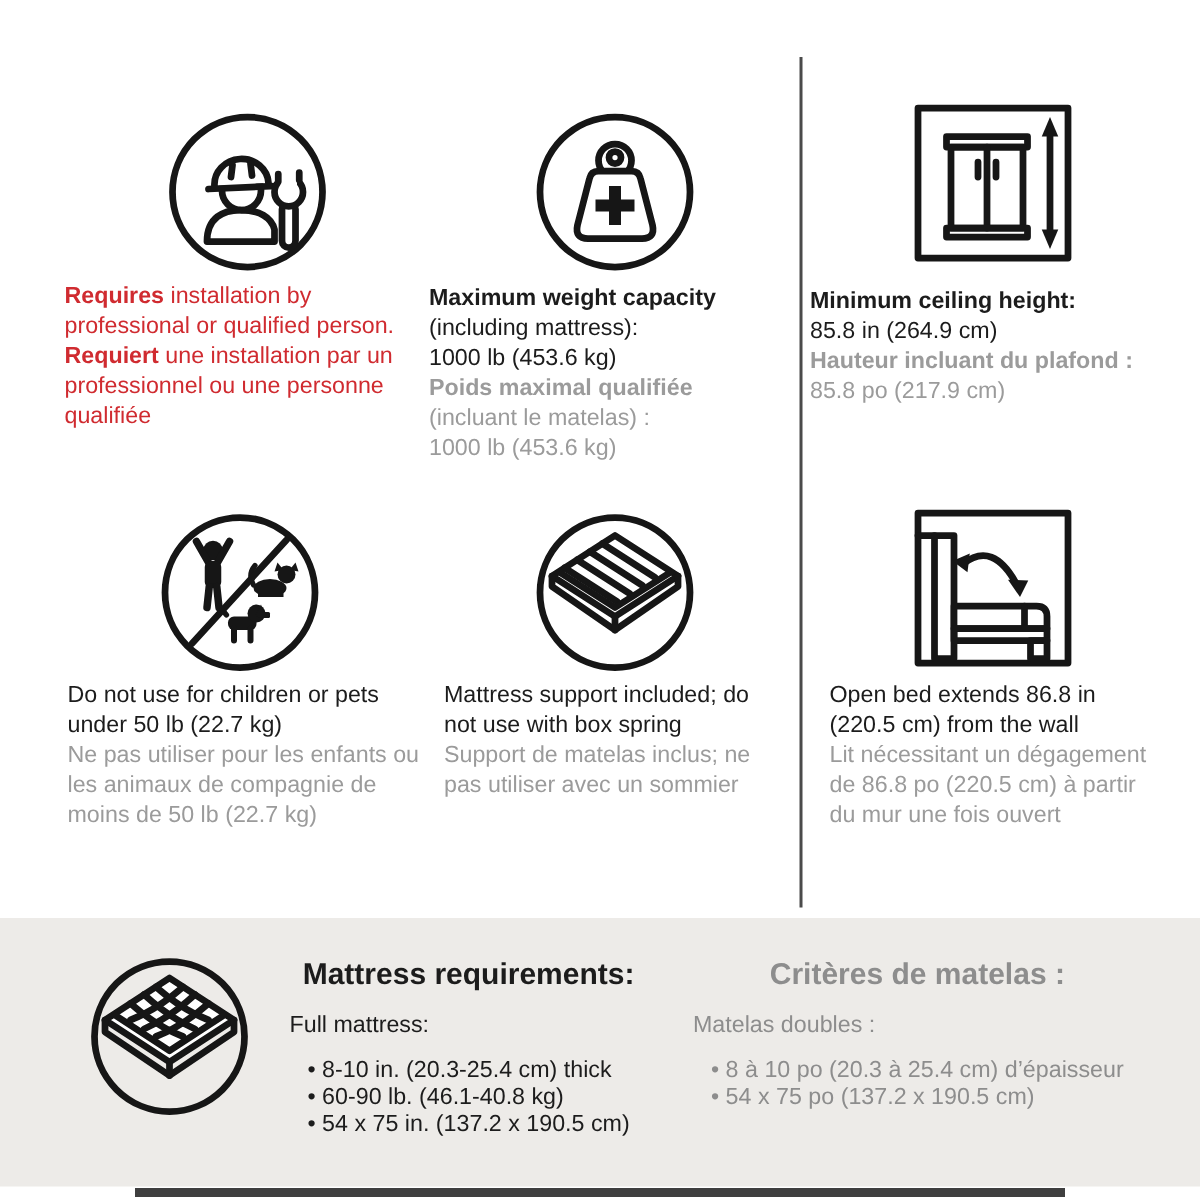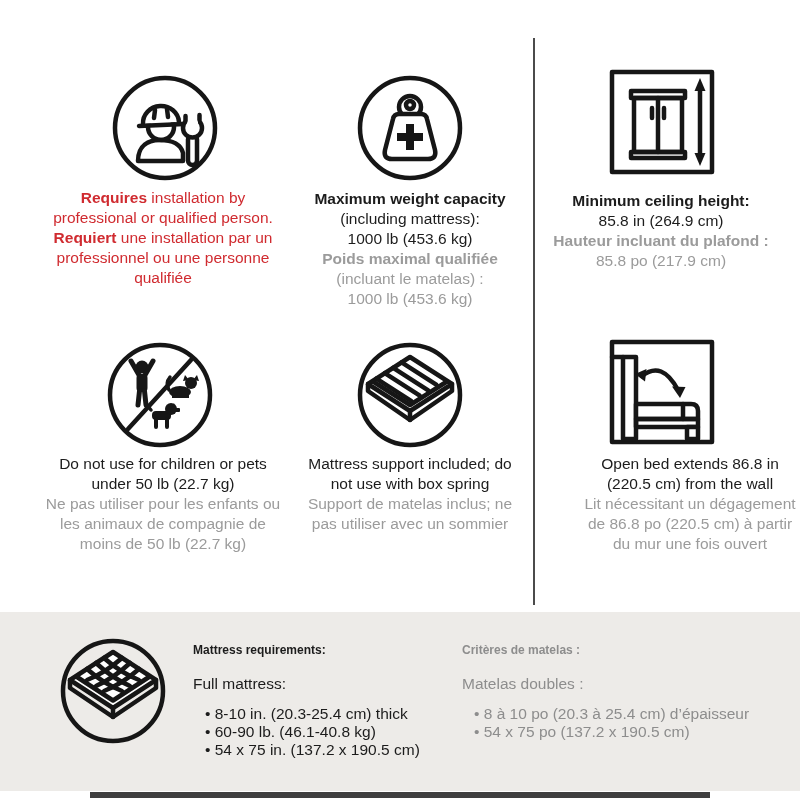--- a/index.html
+++ b/index.html
@@ -1,27 +1,27 @@
 <!DOCTYPE html>
 <html style="--red: #d02b30; --ink: #1c1c1c; --gray: #9b9b9b; --gray_dark: #8d8d8d; --panel_bg: #edebe8; --divider: #4b4b4b; --bar: #3f3f3f;"><head>
 <meta charset="utf-8">
 <style>
   html,body{margin:0;padding:0;background:#fff;}
   .canvas{position:relative;width:800px;height:800px;background:#fff;overflow:hidden;
           font-family:"Liberation Sans",sans-serif;color:var(--ink,#1c1c1c);}
-  .cell{position:absolute;text-align:center;font-size:15.5px;line-height:20px;}
+  .cell{position:absolute;font-size:15.5px;line-height:20px;}
   .b{font-weight:bold;}
   .red{color:var(--red,#d02b30);}
   .gray{color:var(--gray,#9b9b9b);}
   .nowrap{white-space:nowrap;}
   .icon{position:absolute;}
   .divider{position:absolute;background:var(--divider,#4b4b4b);}
   .panel{position:absolute;left:0;top:612px;width:800px;height:179px;background:var(--panel_bg,#edebe8);}
   .panel-col{position:absolute;top:29px;text-align:left;font-size:15.5px;line-height:18px;}
-  .panel-col .panel-title{font-size:12px;font-weight:bold;margin:0 0 16px 0;}
+  .panel-col .panel-title{font-size:20px;font-weight:bold;margin:0 0 16px 0;text-align:center;}
   .panel-col .panel-intro{margin:0 0 2px 0;}
   .panel-col ul{margin:12px;padding:0;}
   .panel-col li{list-style:none;}
   .panel-col li::before{content:"\2022\00a0";}
   .fr-col{color:var(--gray_dark,#8d8d8d);}
   .bottom-bar{position:absolute;left:90px;top:792px;width:620px;height:6px;background:var(--bar,#3f3f3f);}
   svg .ln{fill:none;stroke:#161616;stroke-width:4.5;stroke-linecap:round;stroke-linejoin:round;}
   svg .lnf{fill:#ffffff;stroke:#161616;stroke-width:4.5;stroke-linecap:round;stroke-linejoin:round;}
   svg .fl{fill:#161616;stroke:none;}
 </style>
@@ -132,21 +132,21 @@
   <div class="cell" style="left:45px;top:454px;width:236px;">
     <div>Do not use for children or pets under 50 lb (22.7 kg)</div>
     <div class="gray">Ne pas utiliser pour les enfants ou les animaux de compagnie de moins de 50 lb (22.7 kg)</div>
   </div>
 
   <div class="cell" style="left:296px;top:454px;width:228px;">
     <div>Mattress support included; do not use with box spring</div>
     <div class="gray">Support de matelas inclus; ne pas utiliser avec un sommier</div>
   </div>
 
-  <div class="cell" style="left:582px;top:454px;width:216px;">
+  <div class="cell" style="left:553px;top:454px;width:216px;">
     <div>Open bed extends 86.8 in (220.5 cm) from the wall</div>
     <div class="gray">Lit nécessitant un dégagement de 86.8 po (220.5 cm) à partir du mur une fois ouvert</div>
   </div>
 
   <div class="panel">
     <svg class="icon" style="left:57px;top:24px;" width="112" height="112" viewBox="0 0 112 112">
       <circle cx="56" cy="55" r="50" class="ln"></circle>
       <path d="M56,16 L99,44 L56,72 L13,44 Z" class="lnf" stroke-width="4"></path>
       <path d="M20,41 L56,64.5 L92,41" class="ln" stroke-width="3.5"></path>
       <path d="M47,22 Q64,37 82,44 M39,27 Q55,42 73,50 M30,33 Q47,48 65,55" class="ln" stroke-width="3"></path>

